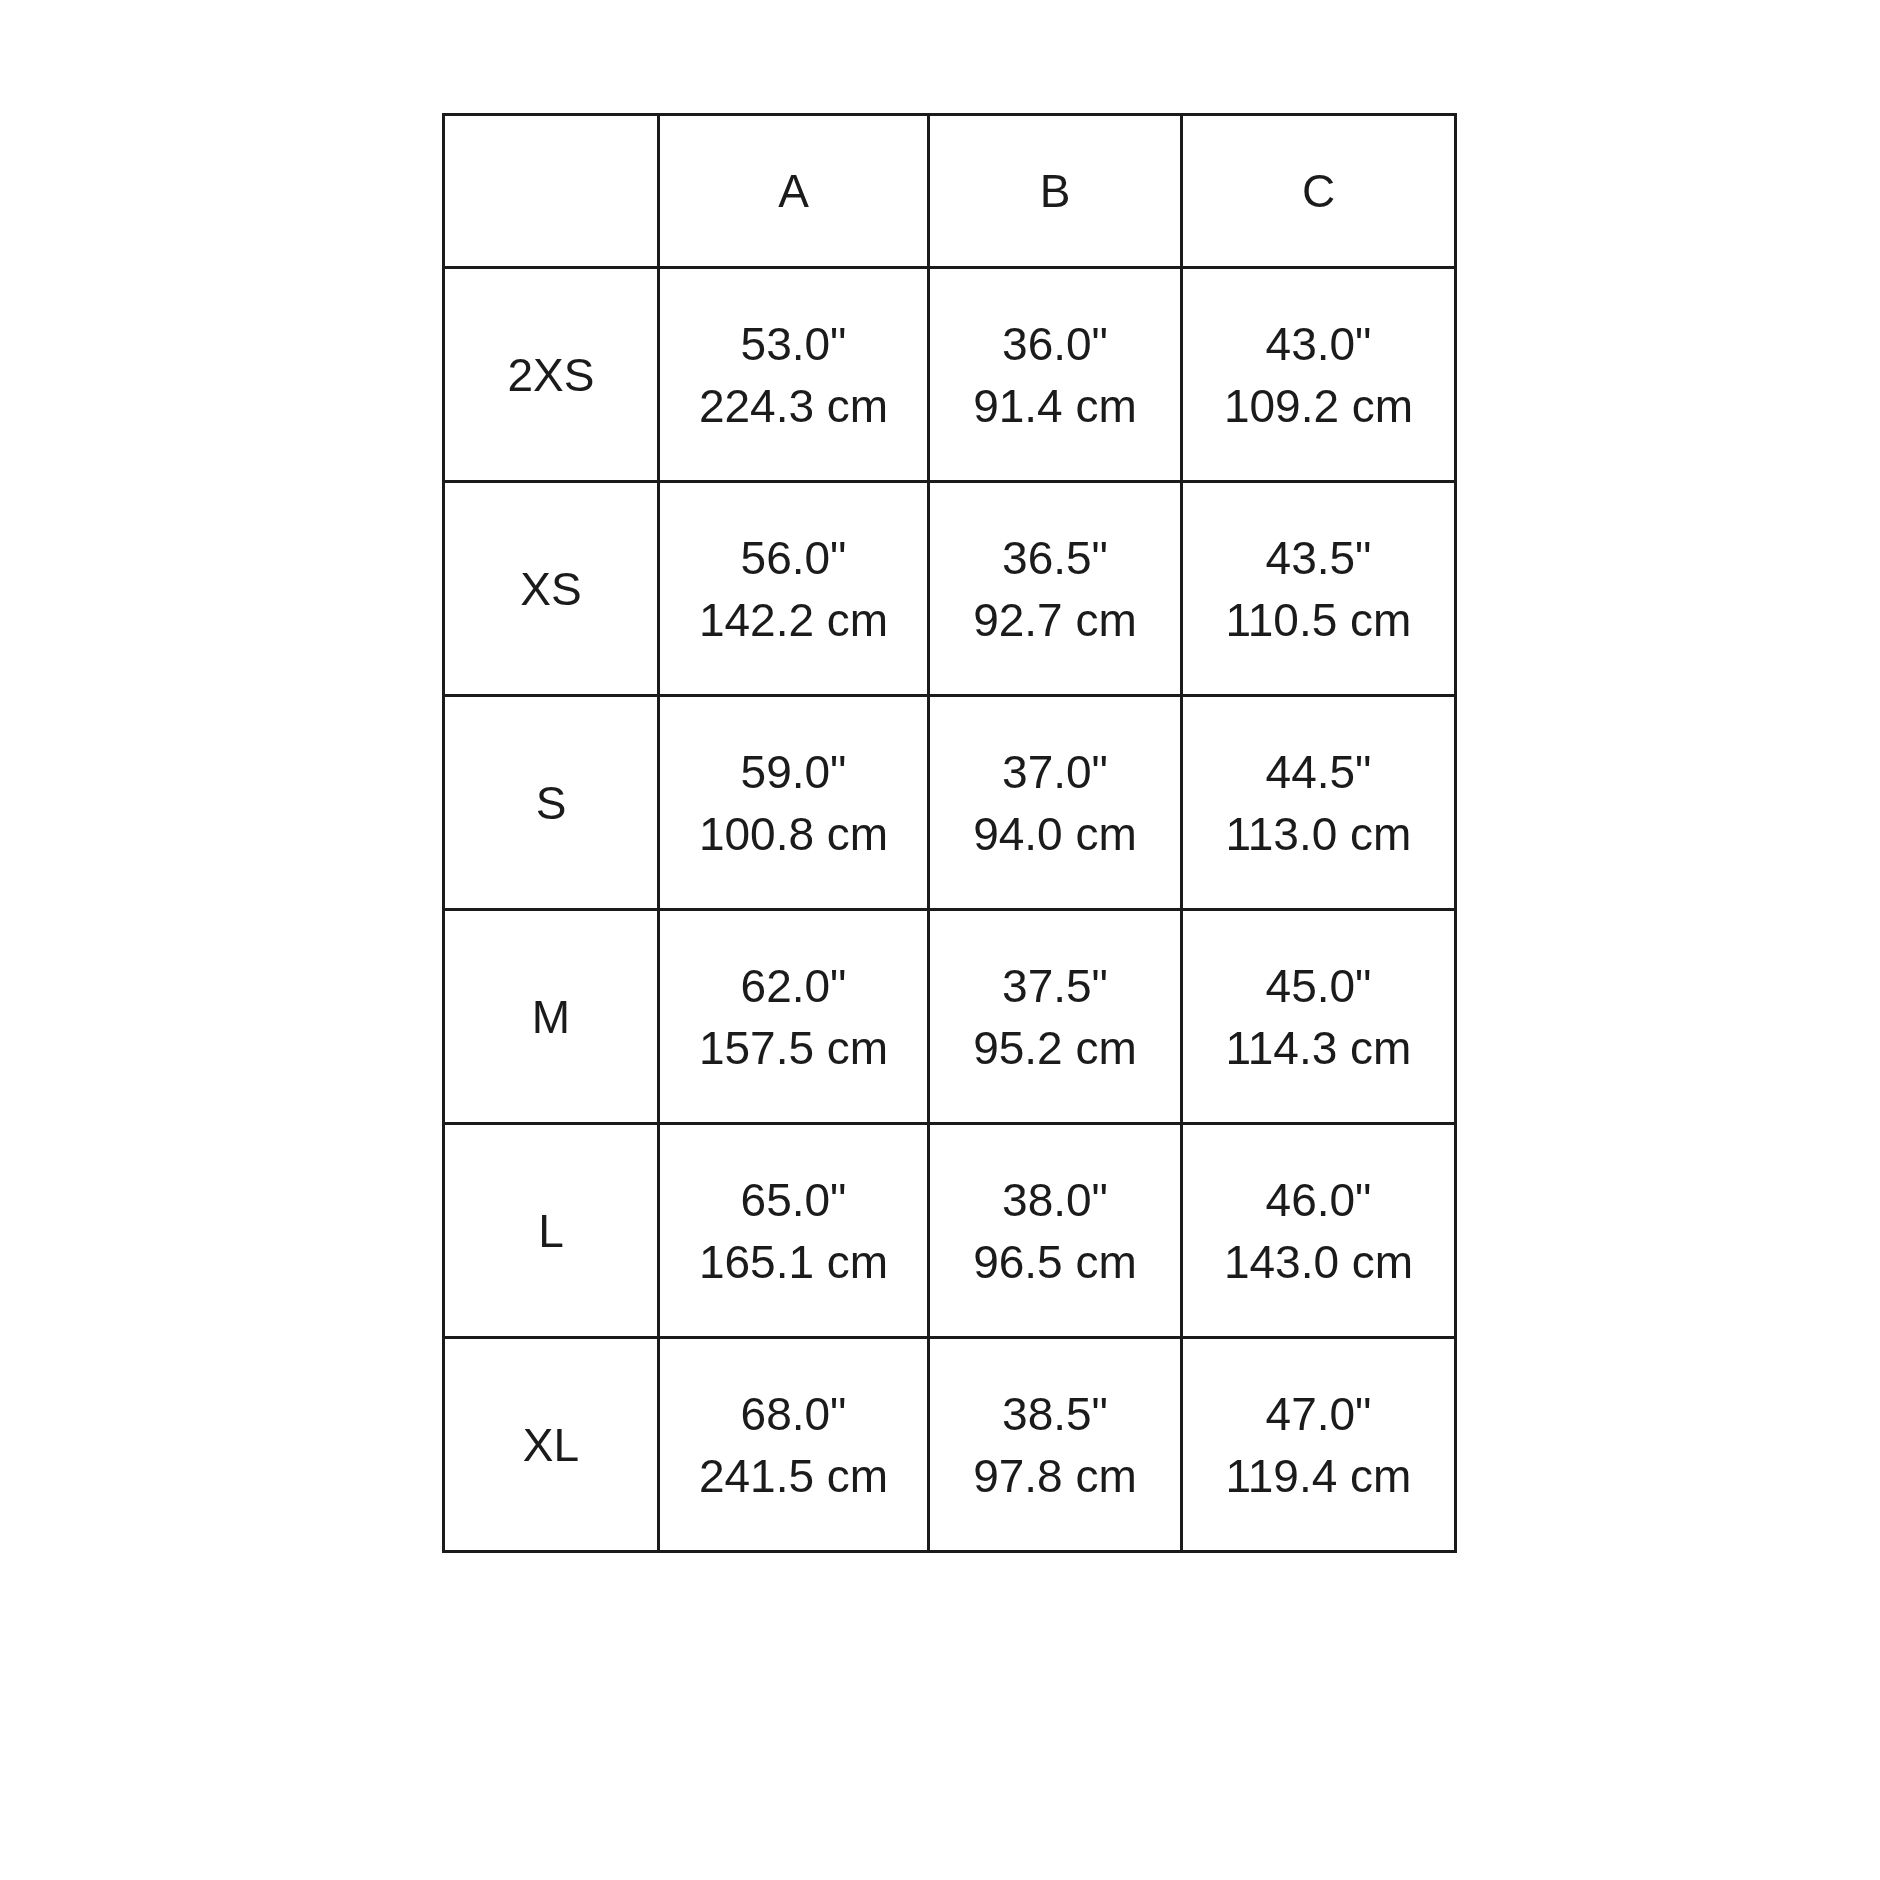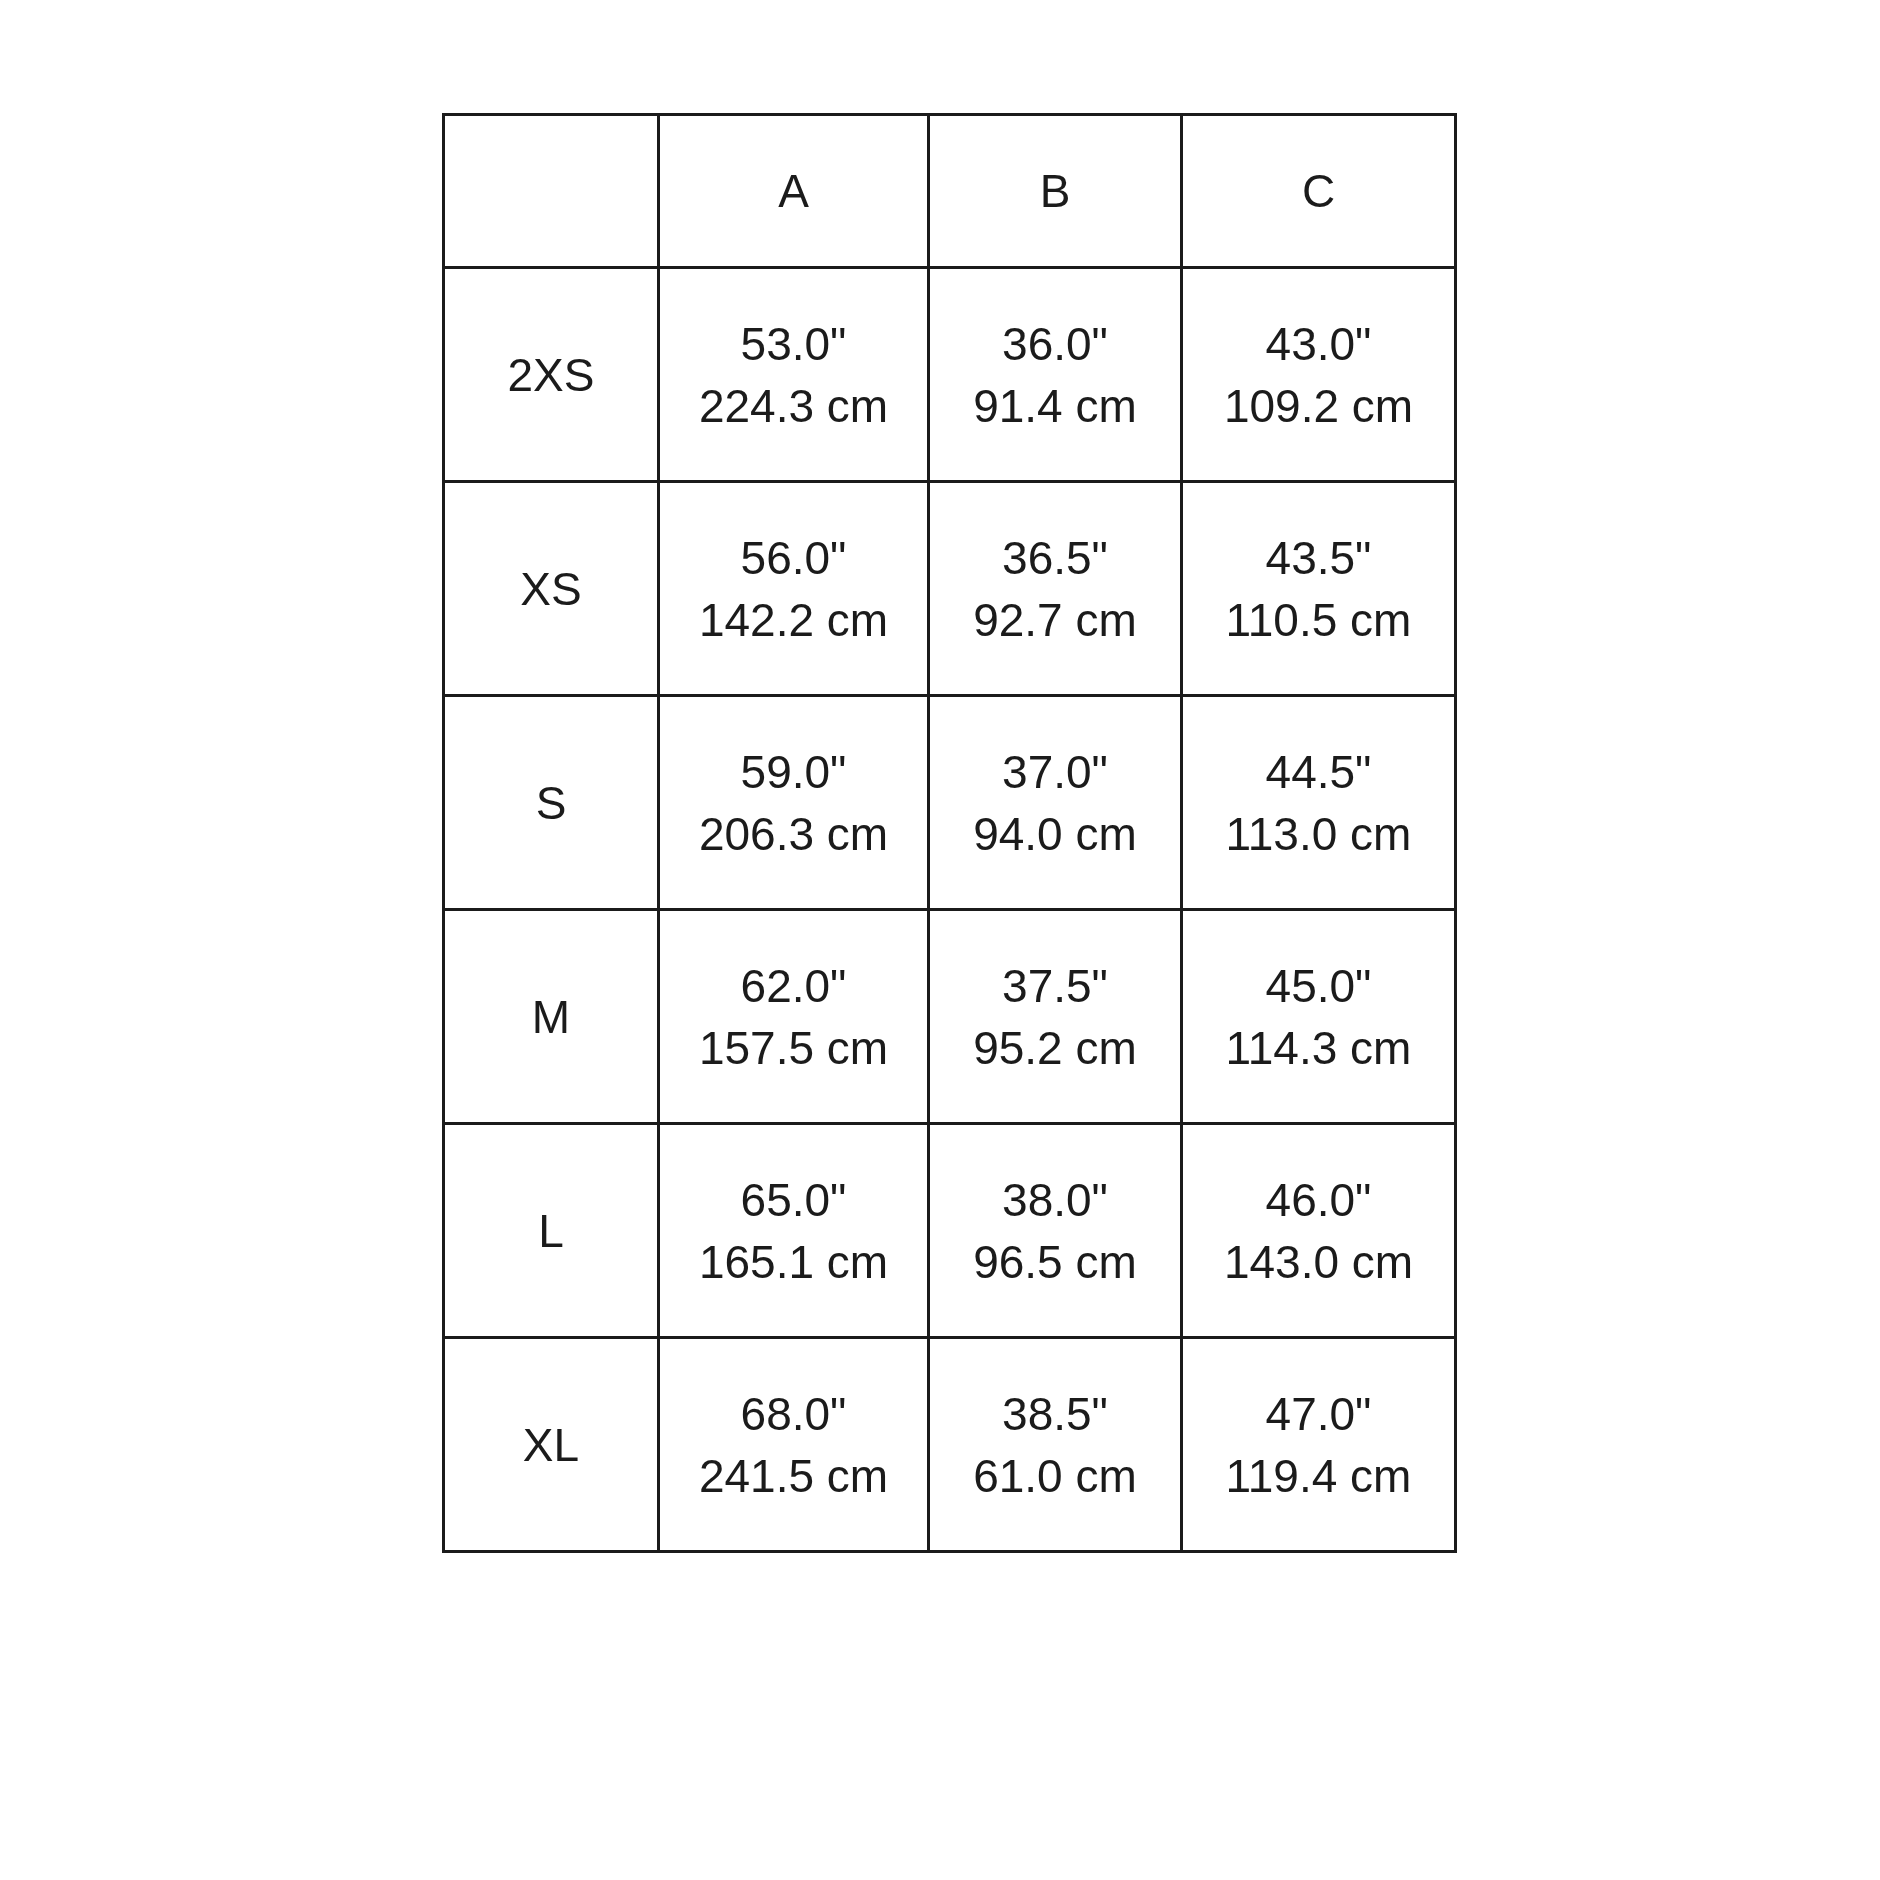--- a/index.html
+++ b/index.html
@@ -85,21 +85,21 @@
       <td>
         <span class="ln">43.5"</span>
         <span class="ln">110.5 cm</span>
       </td>
     </tr>
 
     <tr class="data-row">
       <td>S</td>
       <td>
         <span class="ln">59.0"</span>
-        <span class="ln">206.3 cm</span>
+        <span class="ln">100.8 cm</span>
       </td>
       <td>
         <span class="ln">37.0"</span>
         <span class="ln">94.0 cm</span>
       </td>
       <td>
         <span class="ln">44.5"</span>
         <span class="ln">113.0 cm</span>
       </td>
     </tr>
@@ -137,21 +137,21 @@
     </tr>
 
     <tr class="data-row">
       <td>XL</td>
       <td>
         <span class="ln">68.0"</span>
         <span class="ln">241.5 cm</span>
       </td>
       <td>
         <span class="ln">38.5"</span>
-        <span class="ln">61.0 cm</span>
+        <span class="ln">97.8 cm</span>
       </td>
       <td>
         <span class="ln">47.0"</span>
         <span class="ln">119.4 cm</span>
       </td>
     </tr>
 
 
   </tbody>
     </table>

